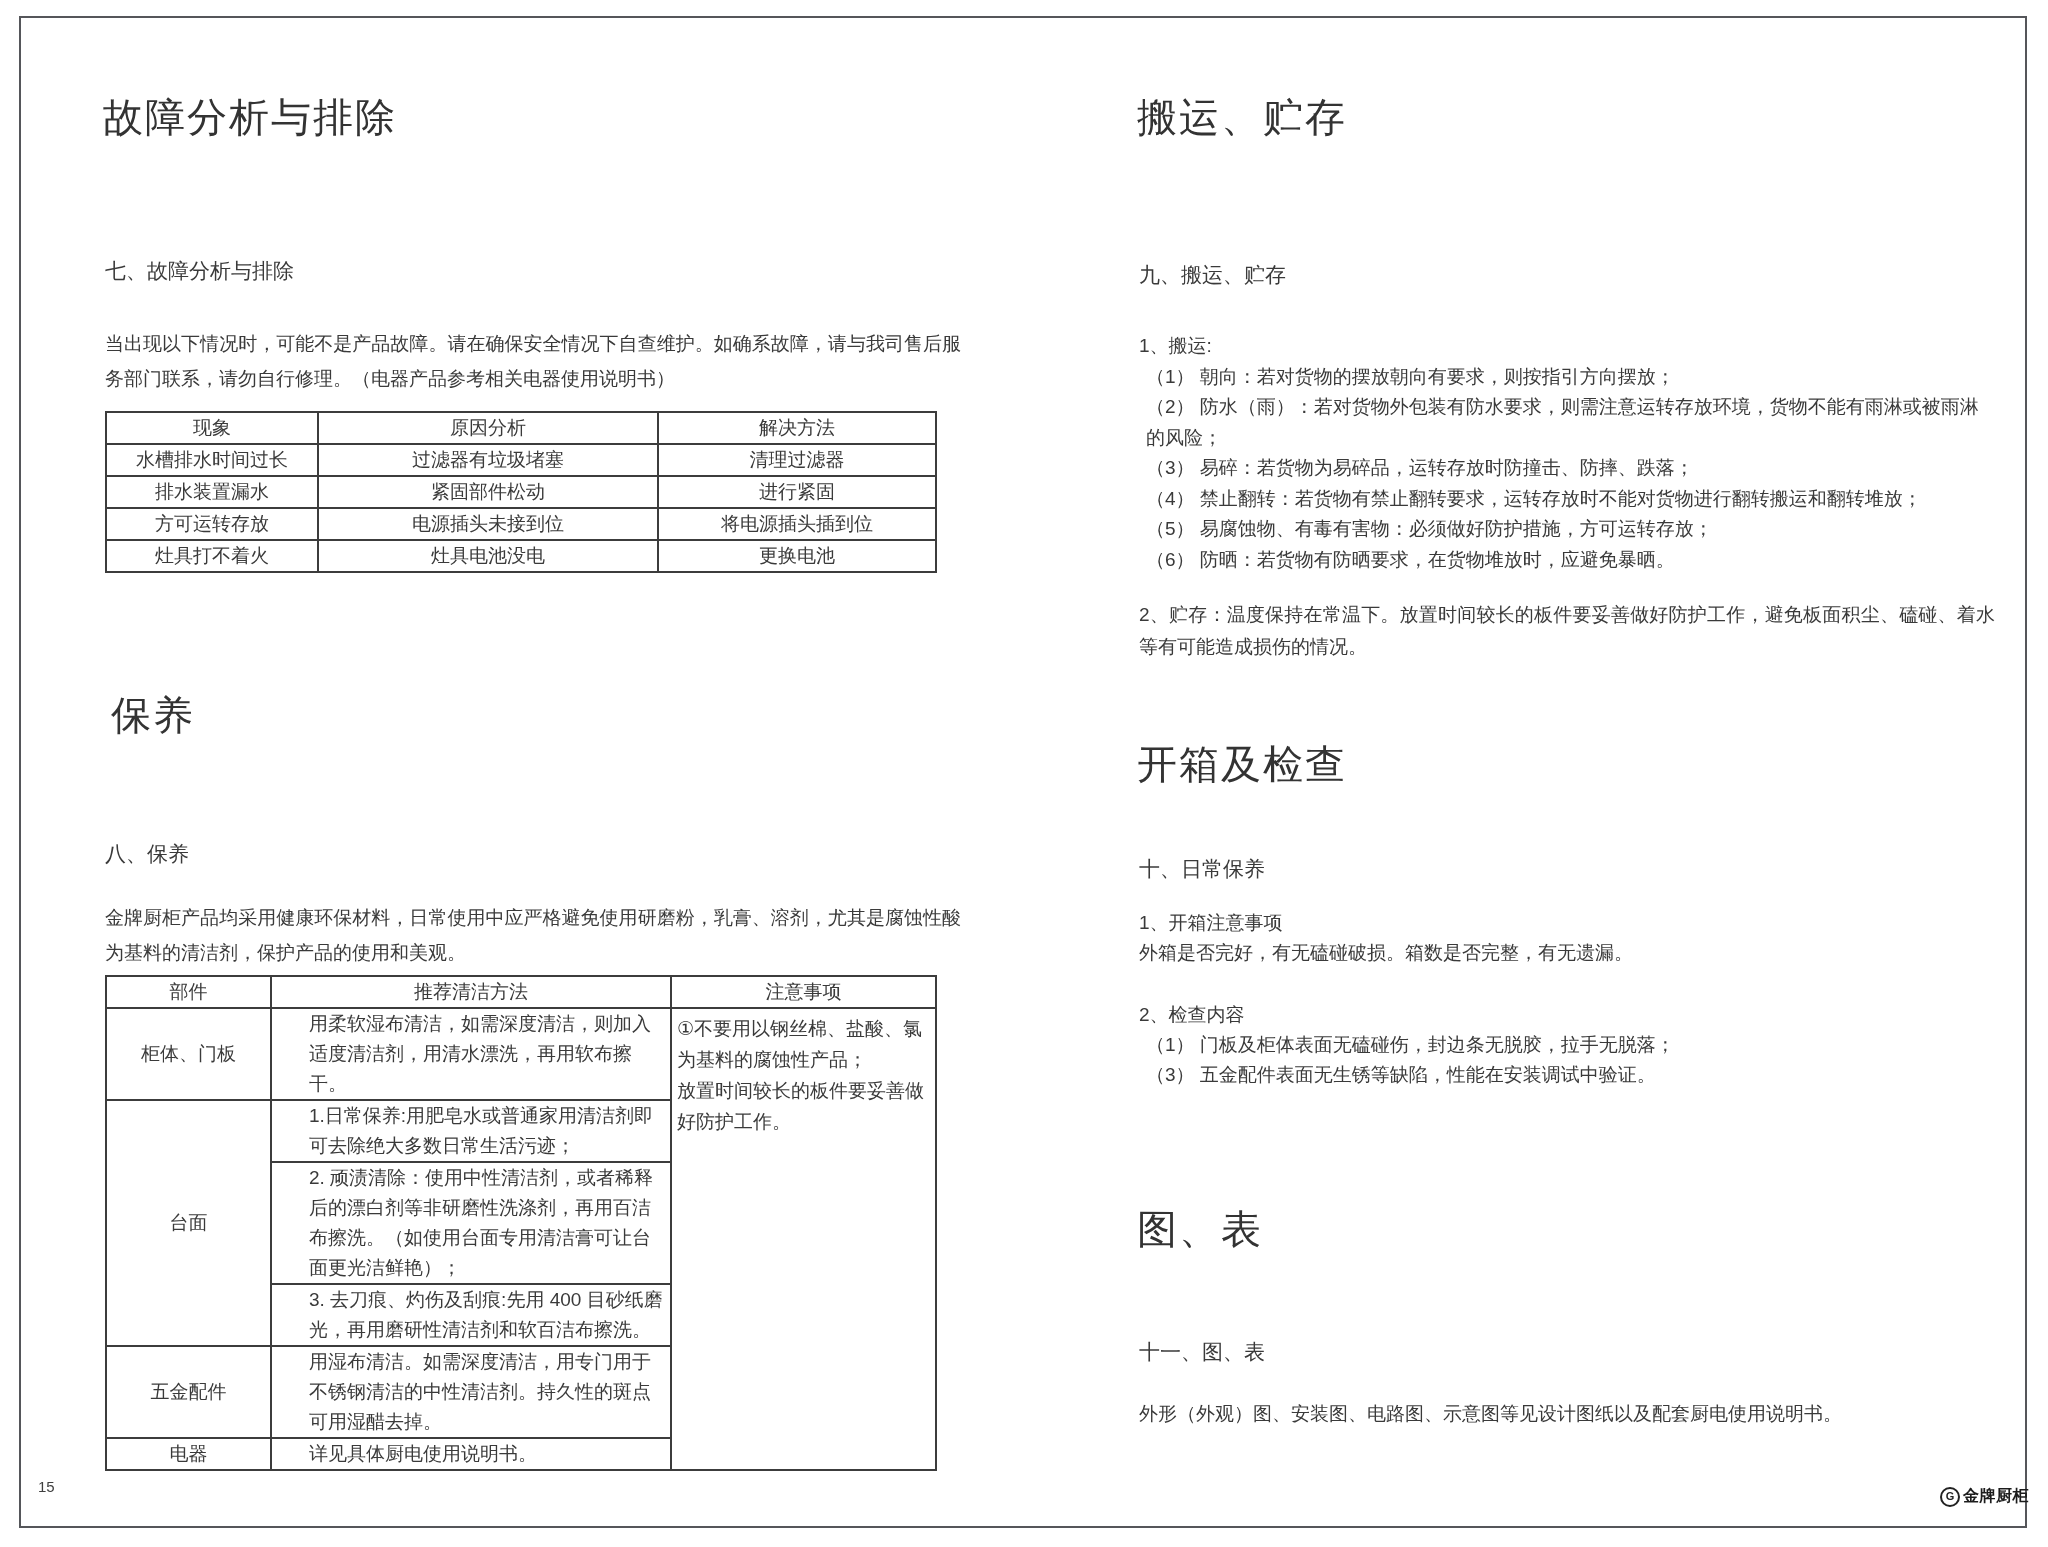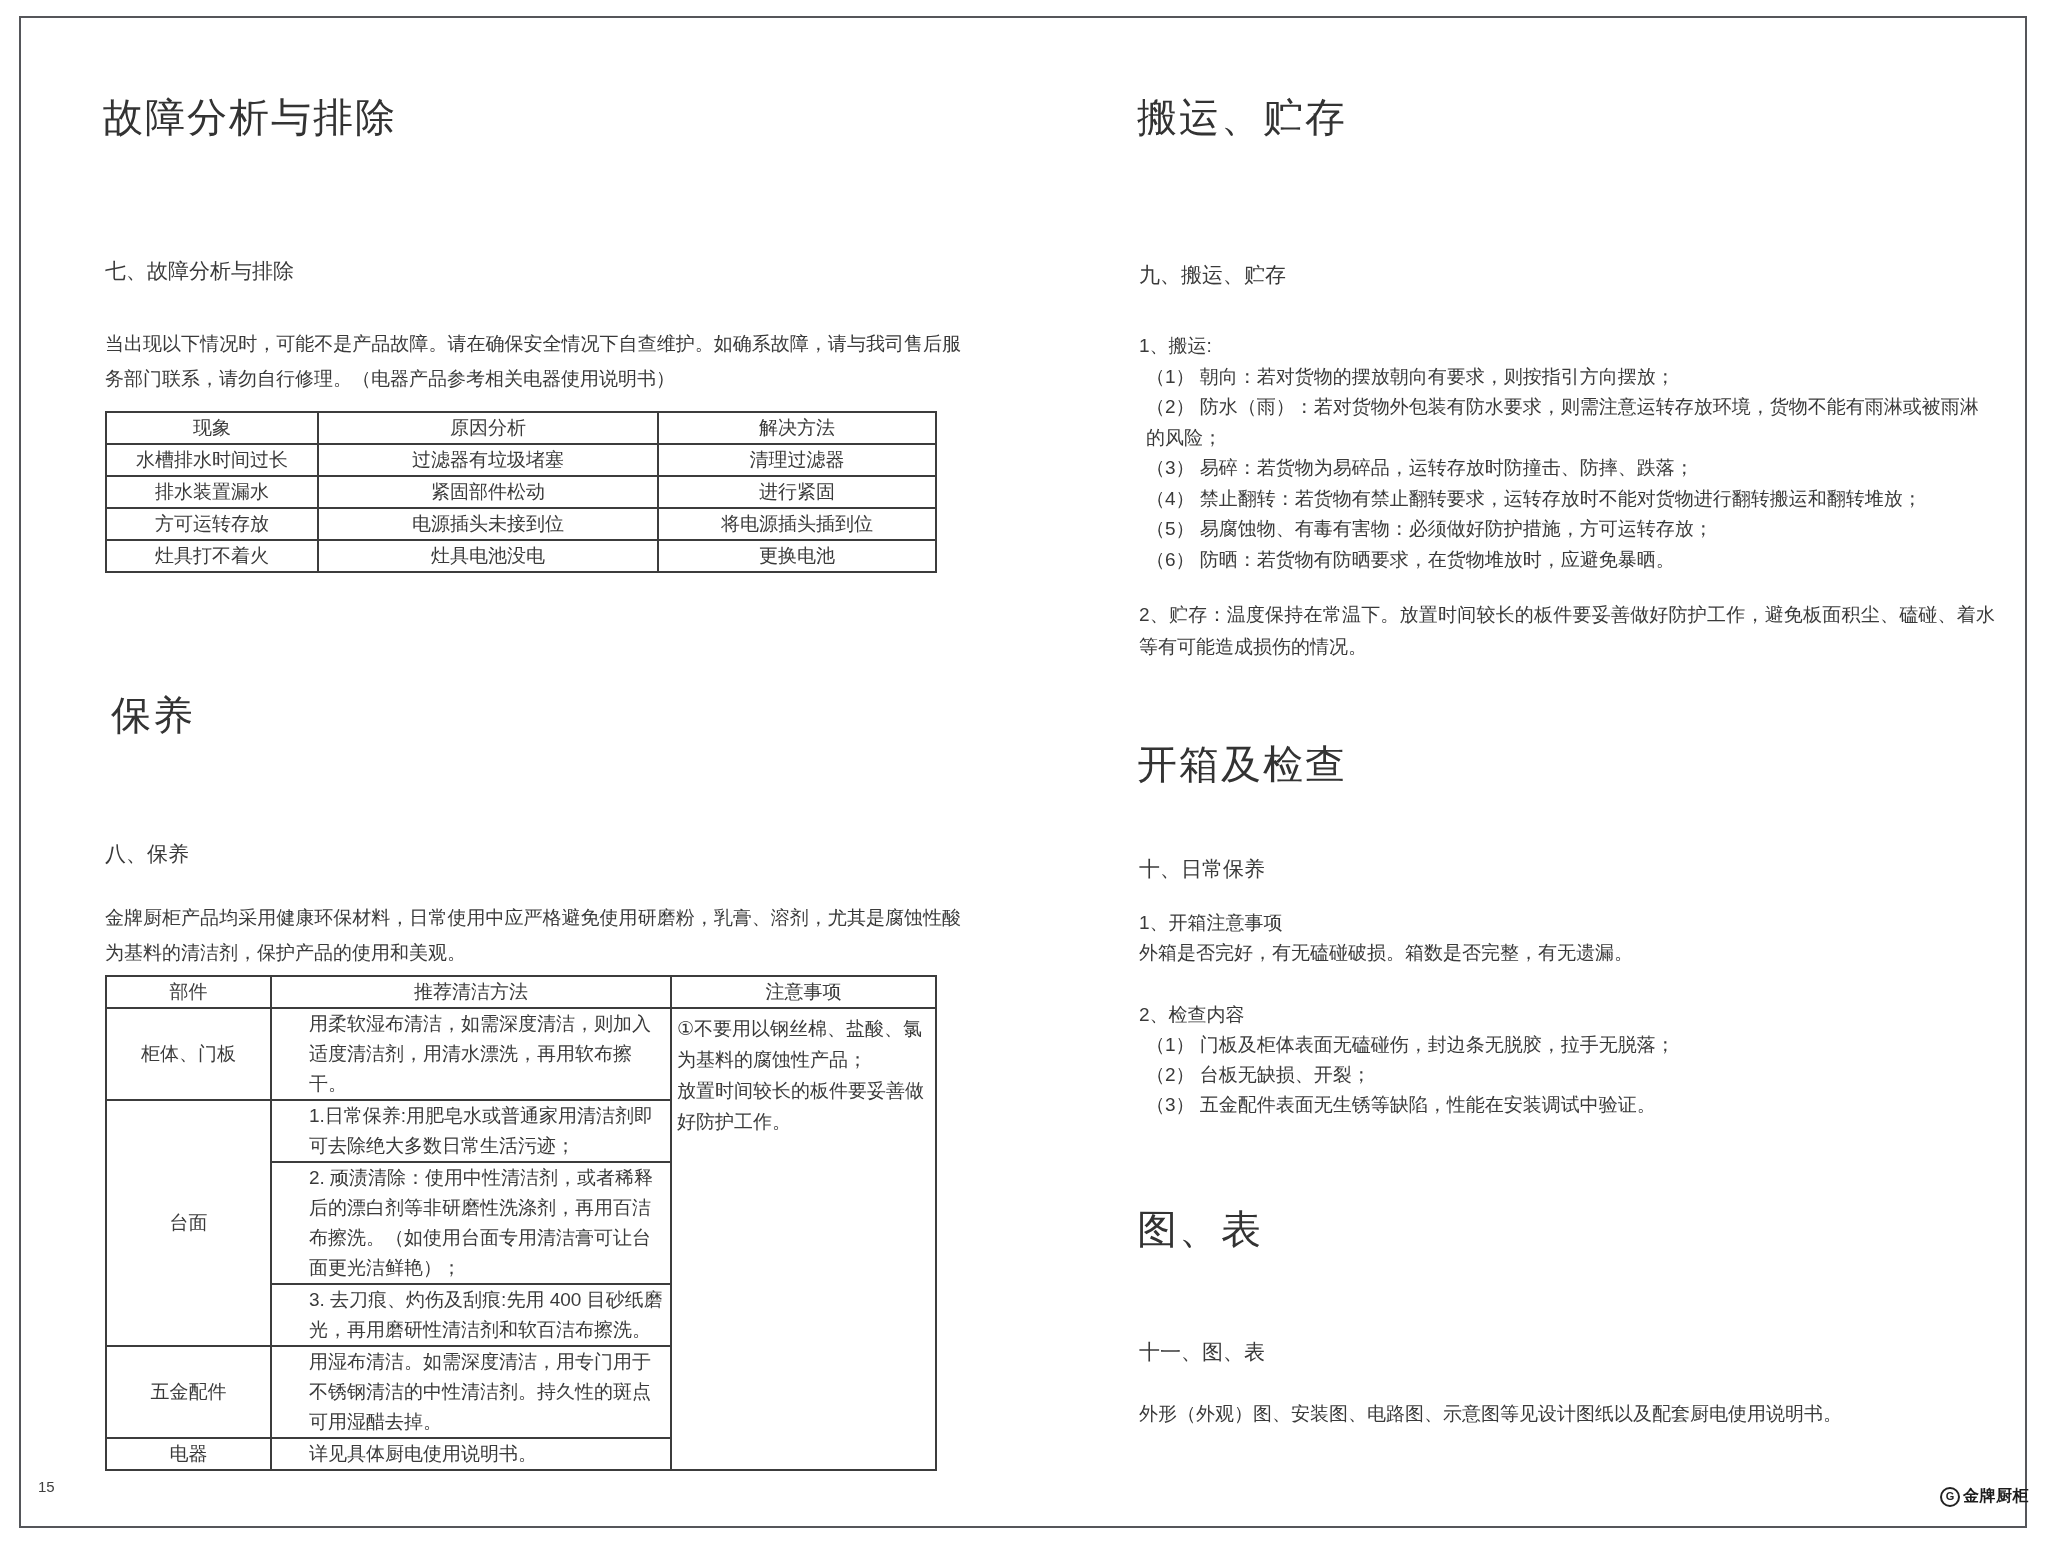--- a/index.html
+++ b/index.html
@@ -156,21 +156,20 @@
 <div class="body-text" style="left:1139px;top:599px;width:856px;line-height:32px;">2、贮存：温度保持在常温下。放置时间较长的板件要妥善做好防护工作，避免板面积尘、磕碰、着水等有可能造成损伤的情况。</div>
 
 <div class="big-title" style="left:1137px;top:737px;">开箱及检查</div>
 <div class="sec-heading" style="left:1139px;top:855px;">十、日常保养</div>
 
 <div class="list-block" style="left:1139px;top:908px;width:850px;line-height:30px;">
   <div>1、开箱注意事项</div>
   <div>外箱是否完好，有无磕碰破损。箱数是否完整，有无遗漏。</div>
   <div style="margin-top:32px;">2、检查内容</div>
   <div class="item">（1） 门板及柜体表面无磕碰伤，封边条无脱胶，拉手无脱落；</div>
-  <div class="item">（2） 台板无缺损、开裂；</div>
   <div class="item">（3） 五金配件表面无生锈等缺陷，性能在安装调试中验证。</div>
 </div>
 
 <div class="big-title" style="left:1137px;top:1202px;">图、表</div>
 <div class="sec-heading" style="left:1139px;top:1338px;">十一、图、表</div>
 <div class="body-text" style="left:1139px;top:1396px;width:856px;">外形（外观）图、安装图、电路图、示意图等见设计图纸以及配套厨电使用说明书。</div>
 
 <div class="footer-page">15</div>
 <div class="footer-brand">
   <span class="g-icon">G</span>

